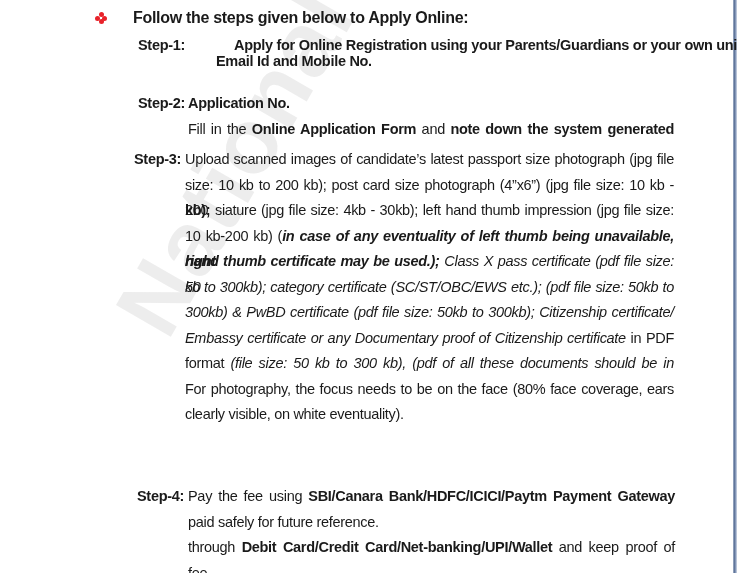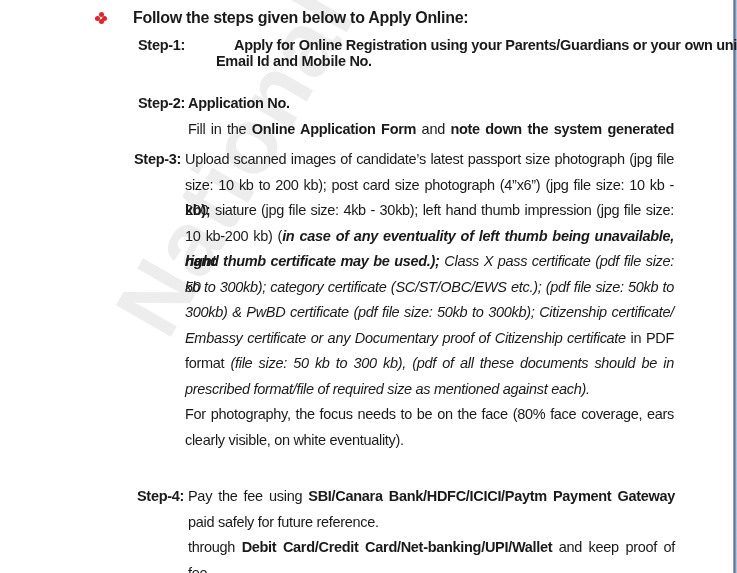--- a/index.html
+++ b/index.html
@@ -88,21 +88,20 @@
       <div class="body" style="left:51px; top:0; width:489px;">
         <span class="line j">Upload scanned images of candidate’s latest passport size photograph (jpg file</span>
         <span class="line j">size: 10 kb to 200 kb); post card size photograph (4”x6”) (jpg file size: 10 kb - 200</span>
         <span class="line j"><b>kb</b><b>);</b><span> siature (jpg file size:  4kb - 30kb); left hand thumb impression (jpg file size:</span></span>
         <span class="line j"><span>10 kb-200 kb) (</span><b><i>in case of any eventuality of left thumb being unavailable, right</i></b></span>
         <span class="line j"><b><i>hand thumb certificate may be used.);</i></b><i> Class X pass certificate (pdf file size: 50</i></span>
         <span class="line j"><i>kb to 300kb); category certificate (SC/ST/OBC/EWS etc.); (pdf file size: 50kb to</i></span>
         <span class="line j"><i>300kb) &amp; PwBD certificate (pdf file size: 50kb to 300kb); Citizenship certificate/</i></span>
         <span class="line j"><i>Embassy certificate or any Documentary proof of Citizenship certificate</i><span> in PDF</span></span>
         <span class="line j"><span>format </span><i>(file size: 50 kb to 300 kb), (pdf of all these documents should be in</i></span>
-        <span class="line"><i>prescribed format/file of required size as mentioned against each).</i></span>
         <span class="line j">For photography, the focus needs to be on the face (80% face coverage, ears</span>
         <span class="line">clearly visible, on white eventuality).</span>
       </div>
     </div>
 
     <div class="step" style="left:137px; top:484px; width:545px;">
       <span class="label">Step-4:</span>
       <div class="body" style="left:51px; top:0; width:487px;">
         <span class="line j"><span>Pay the fee using </span><b>SBI/Canara Bank/HDFC/ICICI/Paytm Payment Gateway</b></span>
         <span class="line">paid safely for future reference.</span>

